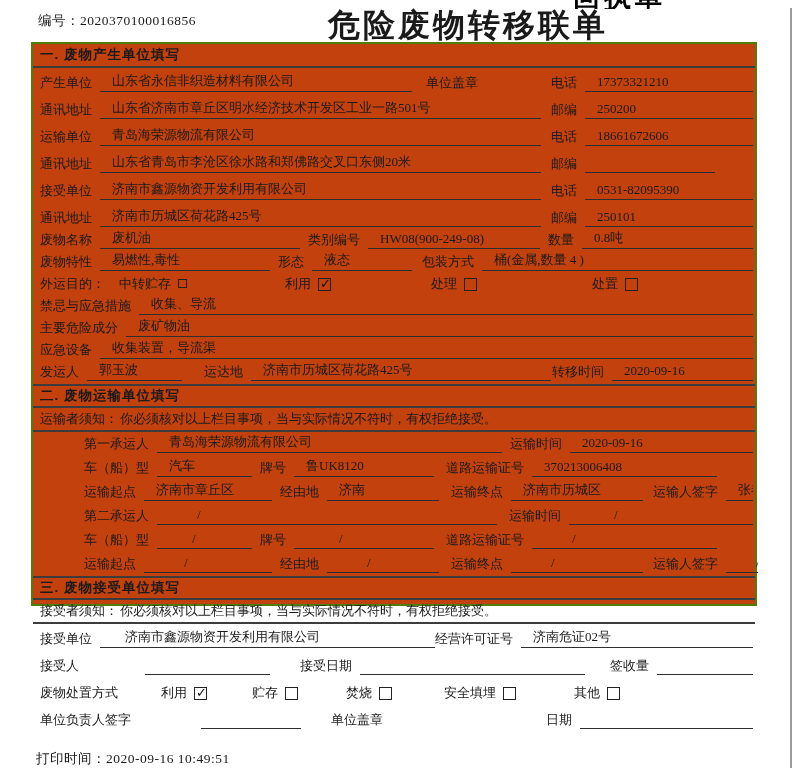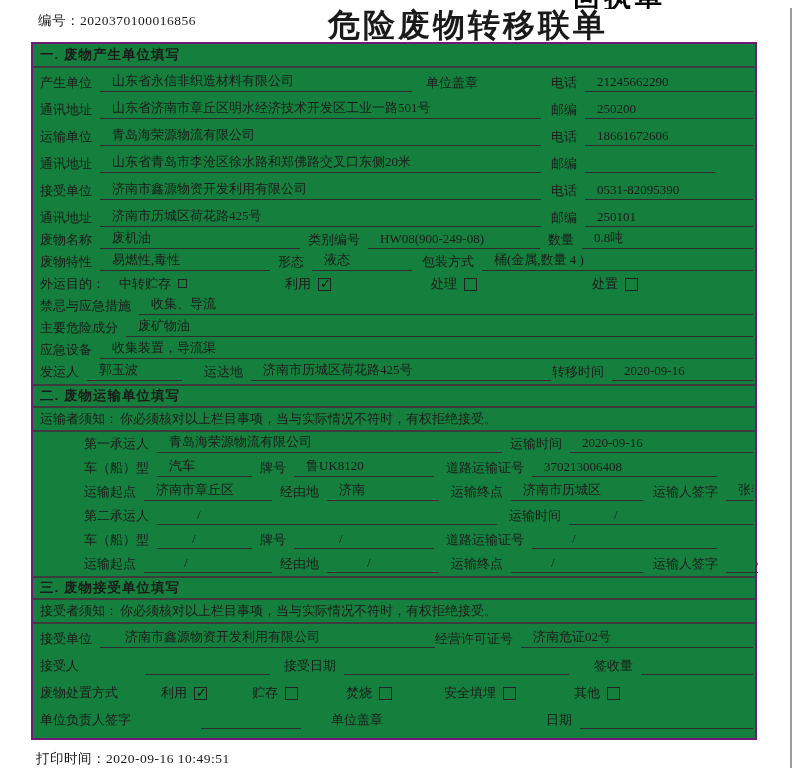--- a/index.html
+++ b/index.html
@@ -12,22 +12,22 @@
   .form-title { position:absolute; left:328px; top:4px; font-size:32px; font-weight:bold;
                 font-family:"Liberation Sans", sans-serif; letter-spacing:3px; }
   .corner { position:absolute; left:573px; top:0; width:120px; height:9px; overflow:hidden; }
   .corner span { display:block; margin-top:-20px; font-size:27px; font-weight:900;
                  font-family:"Liberation Sans", sans-serif; letter-spacing:4px; color:#000; }
 
   
   .page-edge { position:absolute; left:790px; top:8px; width:2px; height:760px; background:#9a9a9a; }
 
   
-  .form-box { position:absolute; left:31px; top:42px; width:726px; height:698px;
-              border:2px solid #701a75; background:#15803d; }
+  .form-box { position:absolute; left:31px; top:42px; width:726px; height:564px;
+              border:2px solid #4d7c0f; background:#c2410c; }
 
   .sec-header { height:24px; border-bottom:2px solid #3c3c3c; display:flex; align-items:center;
                 padding-left:7px; font-weight:bold; font-size:13.5px;
                 font-family:"Liberation Sans", sans-serif; letter-spacing:1px; }
   .sec-header.bt { border-top:2px solid #3c3c3c; }
   .notice-row { height:24px; border-bottom:2px solid #3c3c3c; display:flex; align-items:center;
                 padding-left:7px; font-size:13px; }
   .notice-row .nlbl { margin-right:2px; }
 
   .row { display:flex; align-items:flex-end; padding:0 2px 3px 7px; font-size:13px; }
@@ -65,21 +65,21 @@
 
 <div class="form-box">
 
   <div class="sec-header">一. 废物产生单位填写</div>
   <div class="sec1">
     <div class="row tall">
       <span class="lbl">产生单位</span>
       <span class="uv" style="width:312px">山东省永信非织造材料有限公司</span>
       <span class="lbl" style="margin-left:14px">单位盖章</span>
       <span class="lbl" style="margin-left:auto">电话</span>
-      <span class="uv" style="width:168px">21245662290</span>
+      <span class="uv" style="width:168px">17373321210</span>
     </div>
     <div class="row tall">
       <span class="lbl">通讯地址</span>
       <span class="uv flex">山东省济南市章丘区明水经济技术开发区工业一路501号</span>
       <span class="lbl" style="margin-left:10px">邮编</span>
       <span class="uv" style="width:168px">250200</span>
     </div>
     <div class="row tall">
       <span class="lbl">运输单位</span>
       <span class="uv flex">青岛海荣源物流有限公司</span>
@@ -225,21 +225,21 @@
   <div class="sec3">
     <div class="row">
       <span class="lbl">接受单位</span>
       <span class="uv" style="width:335px;padding-left:25px">济南市鑫源物资开发利用有限公司</span>
       <span class="lbl" style="margin-left:0">经营许可证号</span>
       <span class="uv flex">济南危证02号</span>
     </div>
     <div class="row">
       <span class="lbl">接受人</span>
       <span class="uv" style="width:125px;margin-left:58px"></span>
-      <span class="lbl" style="margin-left:14px">接受日期</span>
+      <span class="lbl" style="margin-left:30px">接受日期</span>
       <span class="uv" style="width:225px"></span>
       <span class="lbl" style="margin-left:25px">签收量</span>
       <span class="uv flex"></span>
     </div>
     <div class="row">
       <span class="lbl">废物处置方式</span>
       <span class="cbitem" style="margin-left:35px">
         <span>利用</span>
         <span class="cb checked"></span>
       </span>

